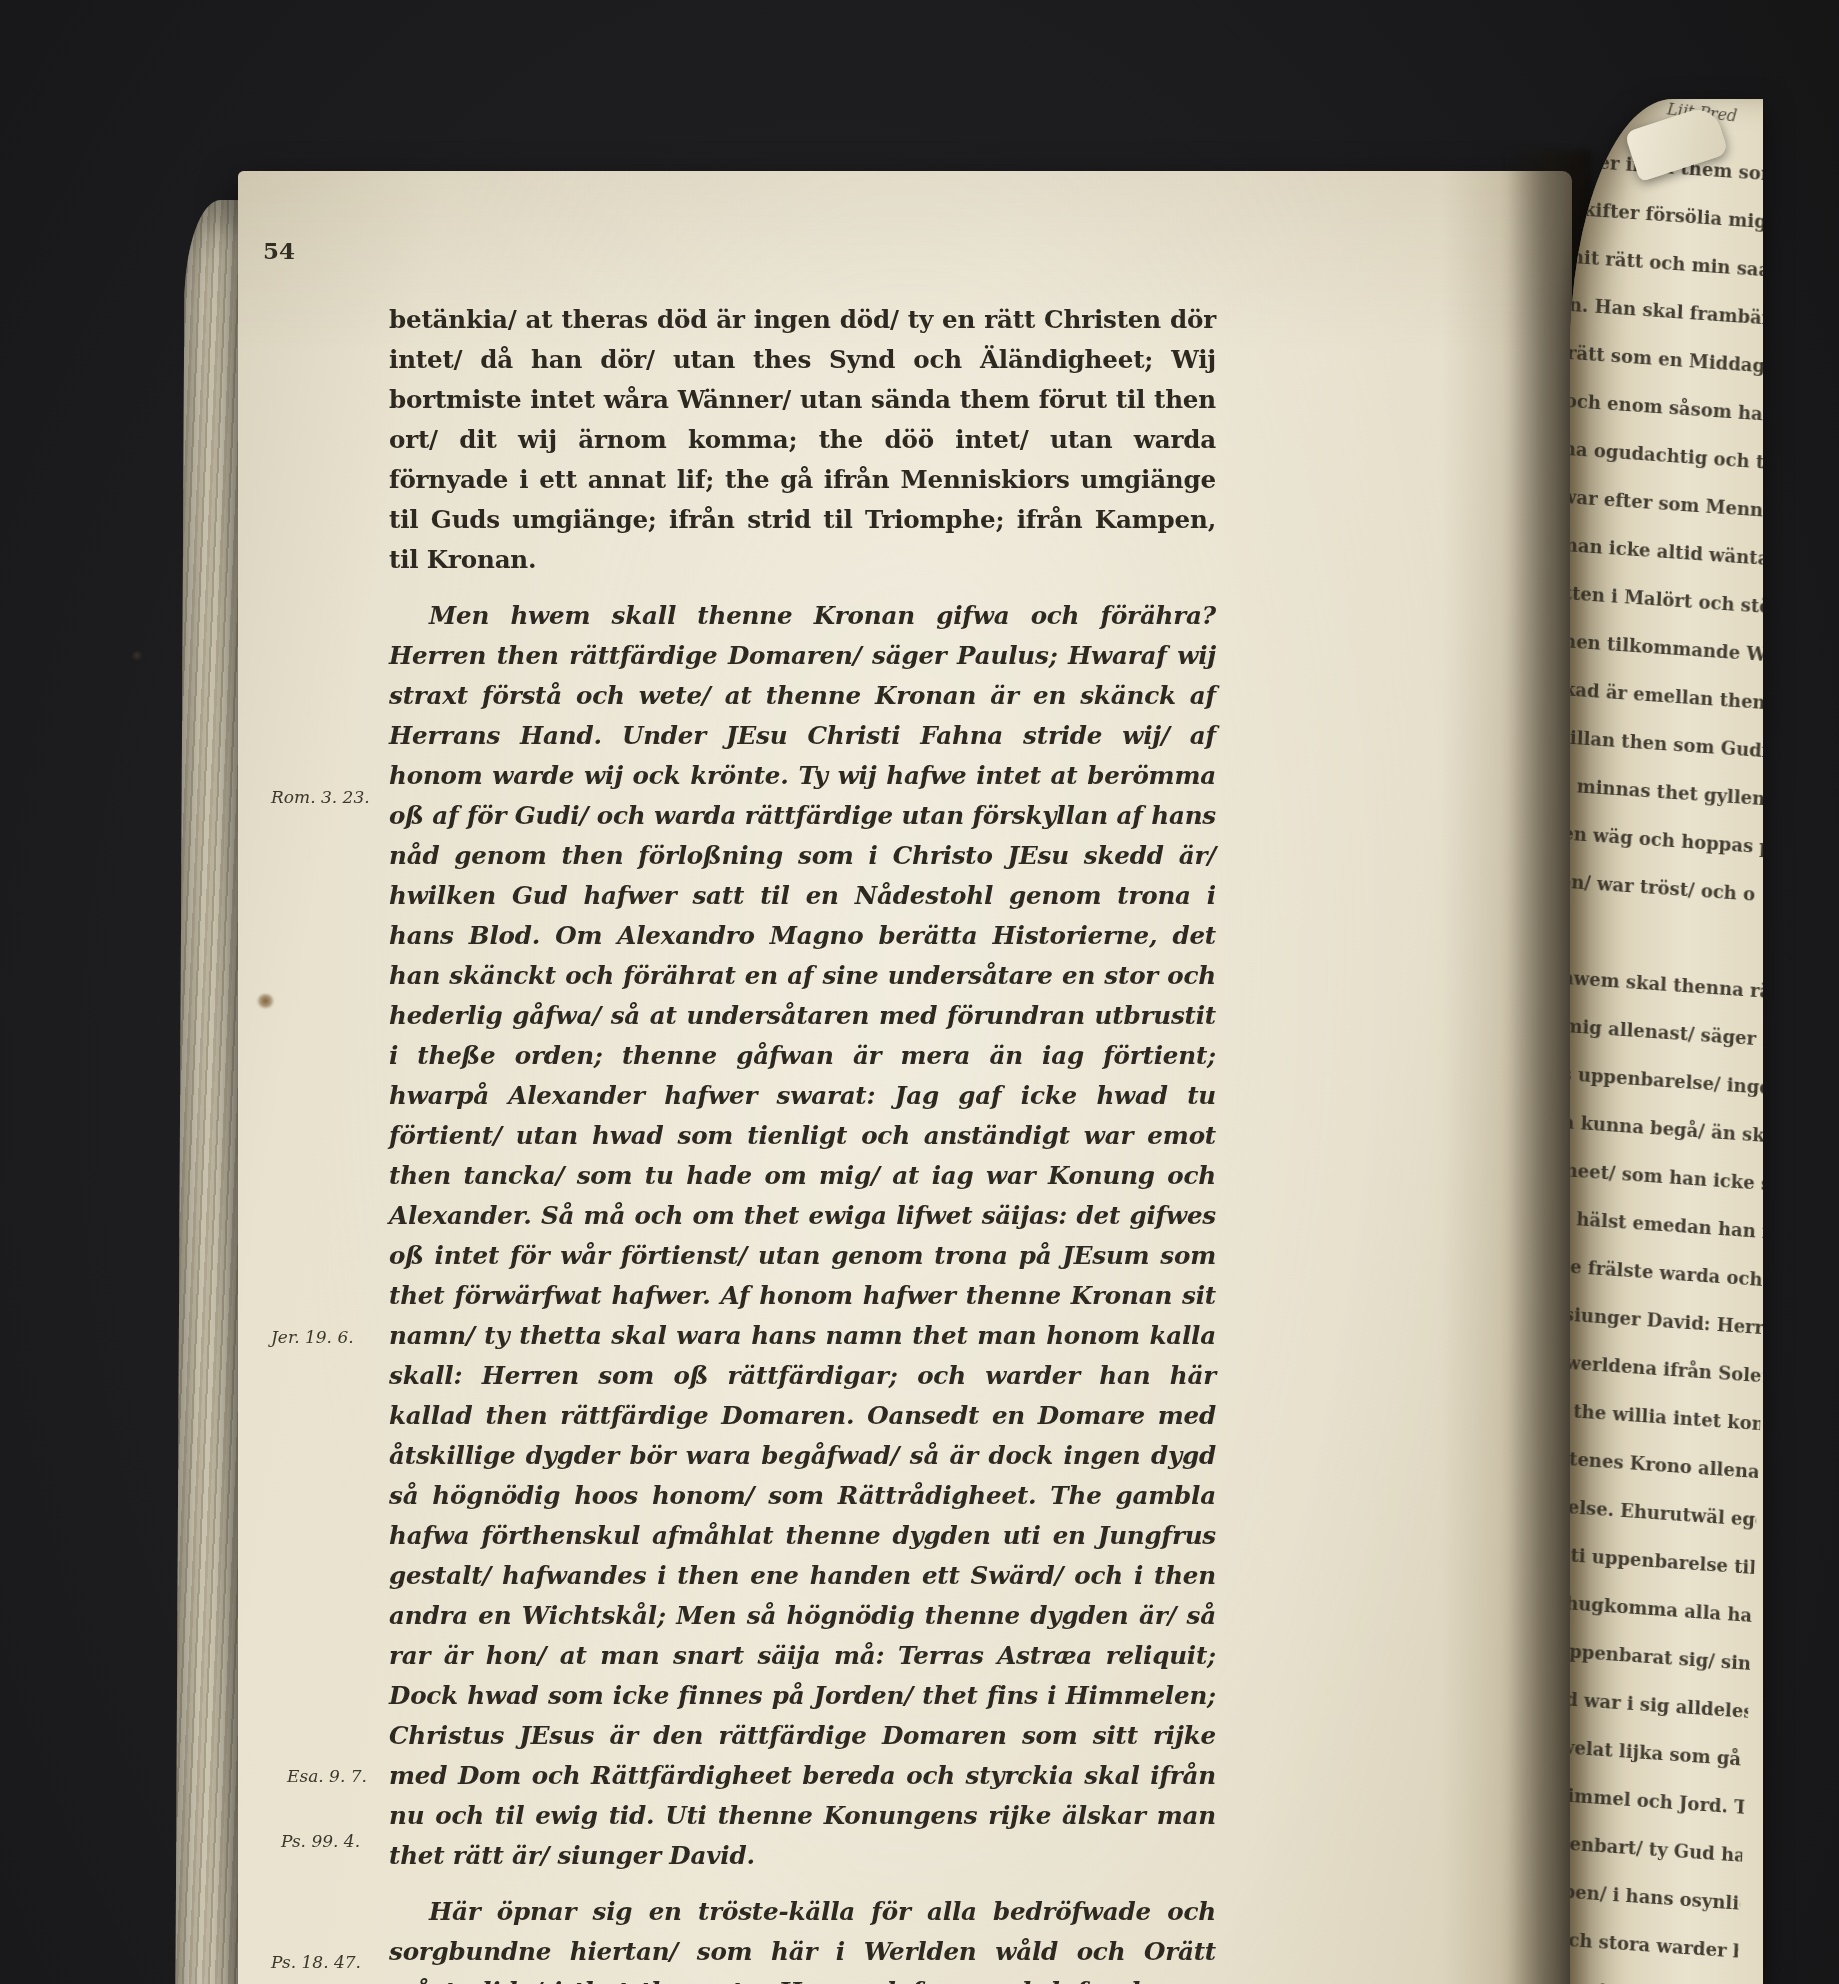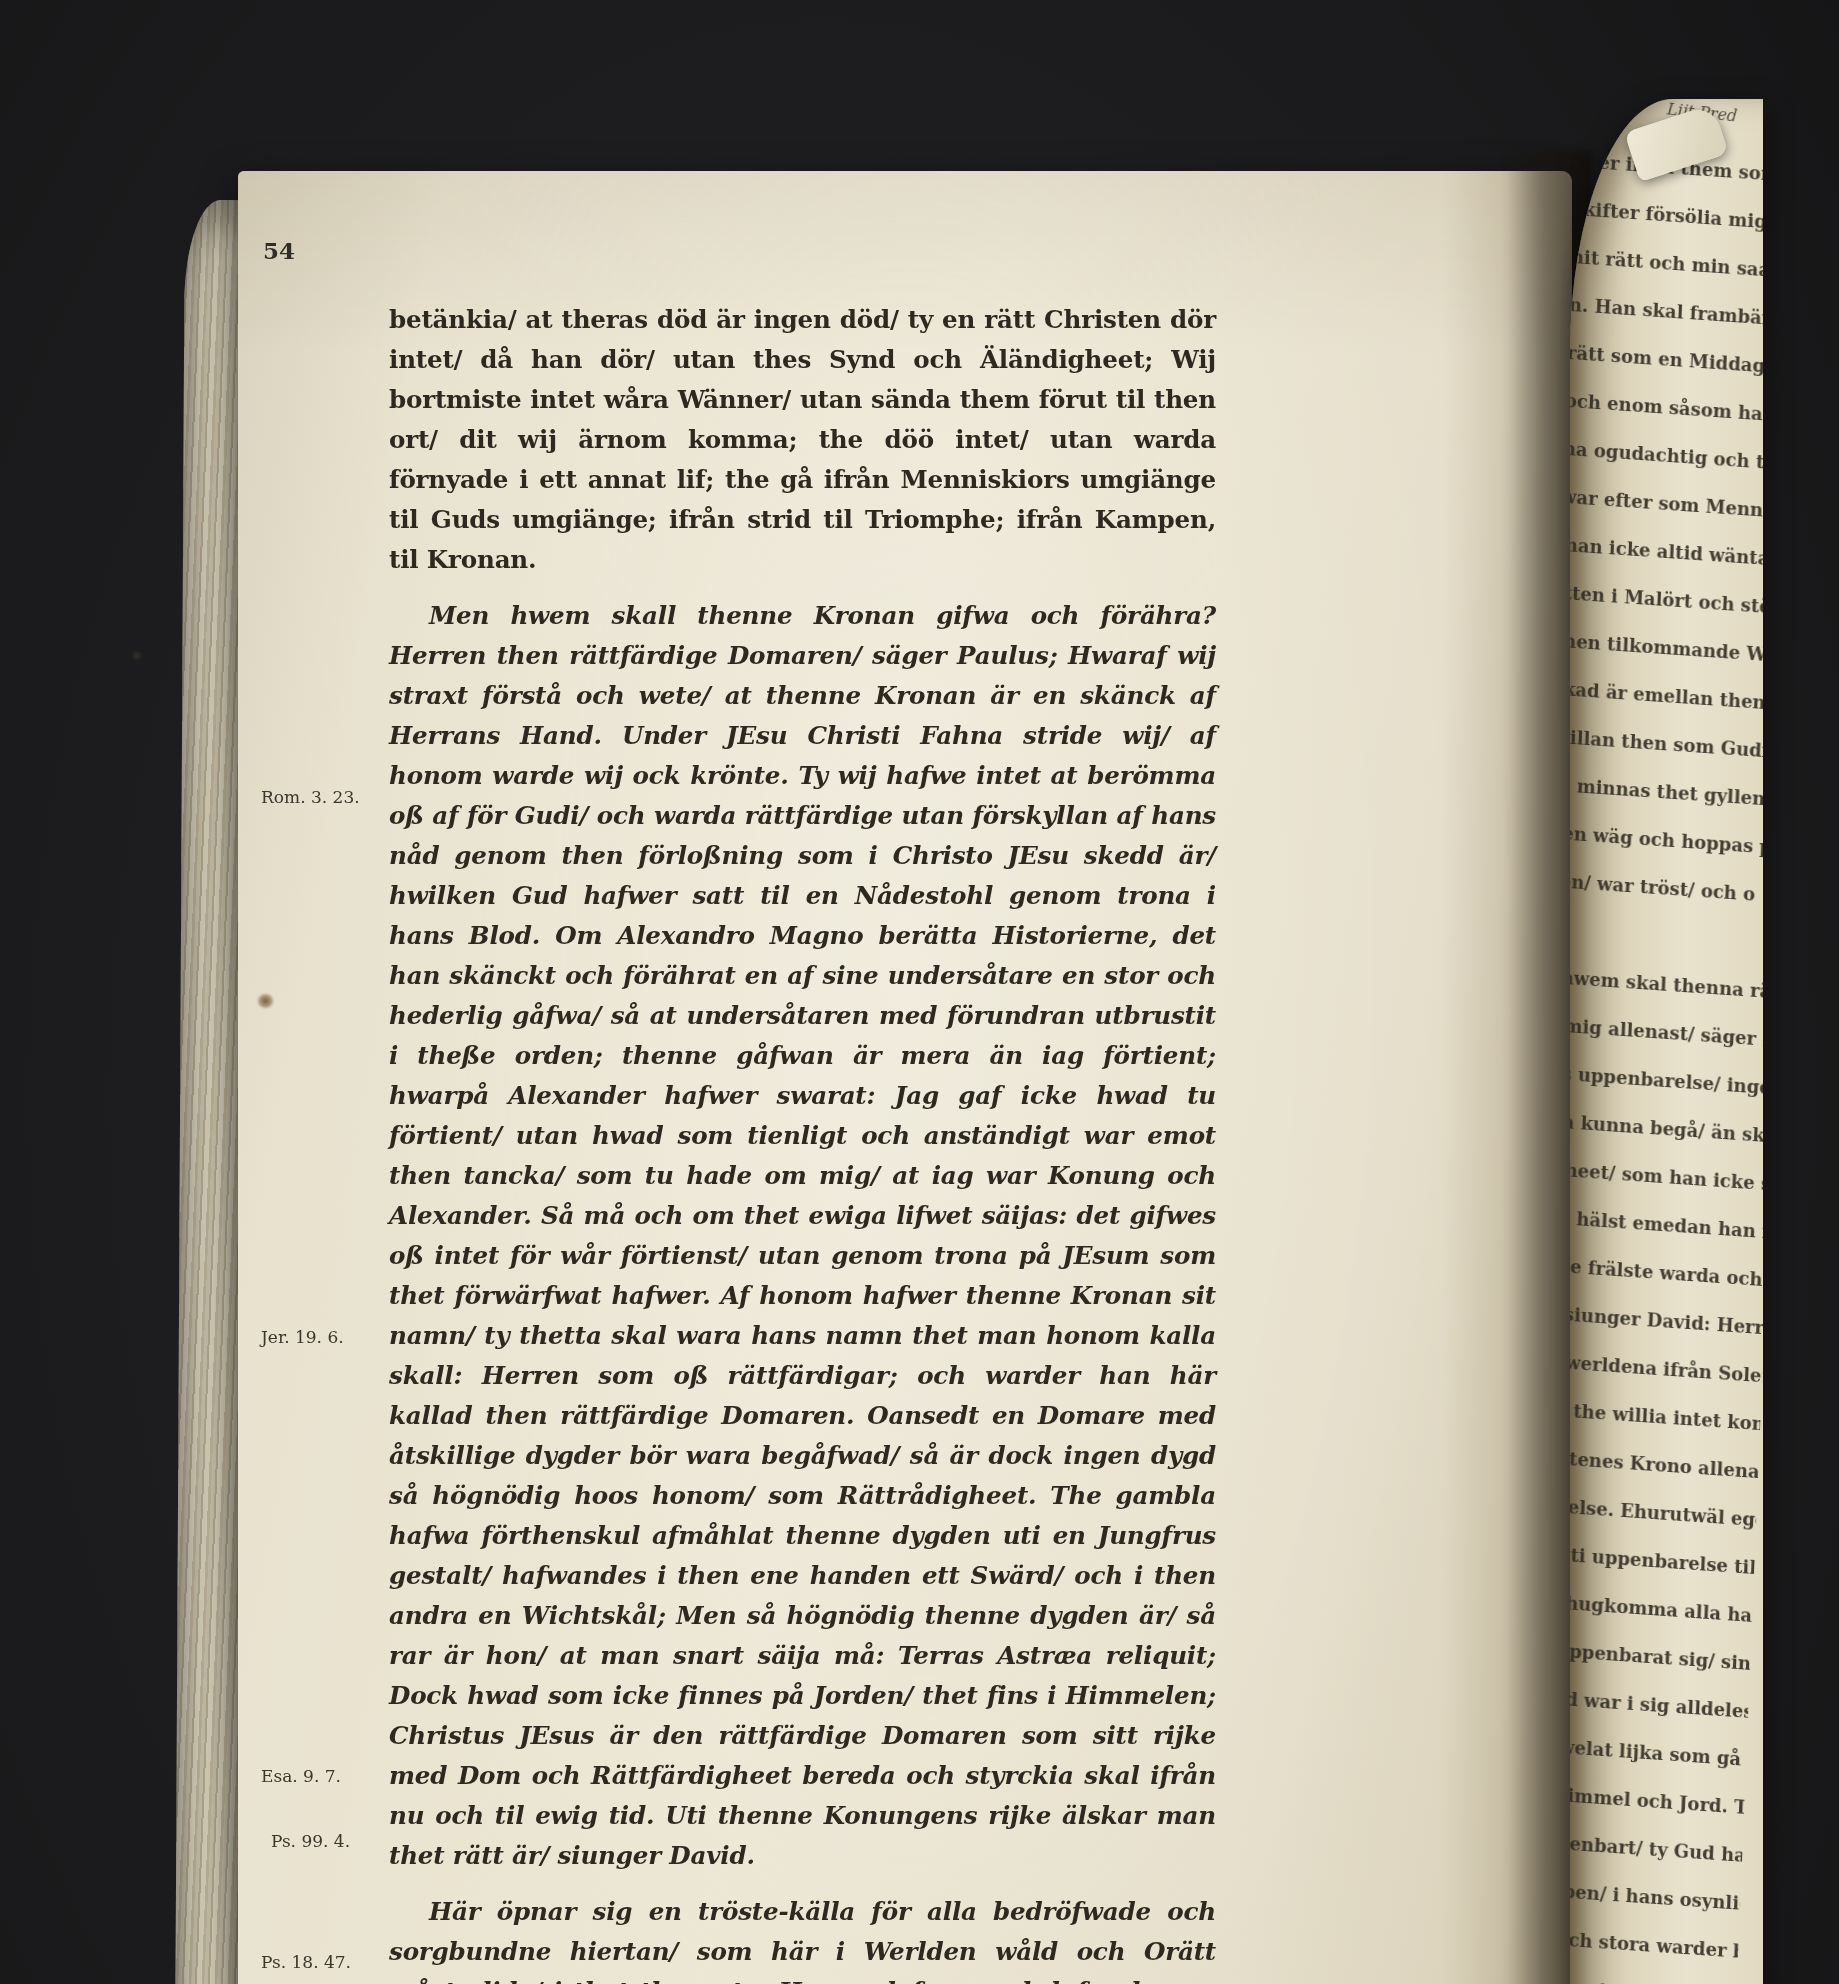--- a/index.html
+++ b/index.html
@@ -37,23 +37,23 @@
 
   .text-block{
     position:absolute;left:373px;top:284px;width:859px;
     color:#2d2920;font-size:24.6px;line-height:40px;font-weight:bold;
     letter-spacing:-0.2px;text-align:justify;
   }
   .text-block p{margin:16px;}
   .text-block p.indent{text-indent:40px;font-style:italic;}
   .catchword{text-align:right;padding-right:22px;font-size:24.6px;font-weight:bold;color:#2d2920;}
 
-  .margin-note{position:absolute;left:261px;width:99px;font-size:17px;
+  .margin-note{position:absolute;left:271px;width:99px;font-style:italic;font-size:17px;
     line-height:19px;color:#3c372b;}
-  .mn0{top:788px;} .mn1{top:1328px;} .mn2{top:1767px;} .mn3{top:1832px;text-align:center;} .mn4{top:1953px;}
+  .mn0{top:788px;} .mn1{top:1328px;} .mn2{top:1767px;margin-left:16px;} .mn3{top:1832px;text-align:center;} .mn4{top:1953px;}
 
   .spot-a{position:absolute;left:257px;top:994px;width:16.7px;height:13.5px;border-radius:50%;
     background:radial-gradient(circle,#7d5f39 0%, rgba(125,95,57,0.5) 55%, transparent 78%);filter:blur(0.8px);}
   .spot-b{position:absolute;left:131px;top:651px;width:12px;height:8.7px;border-radius:50%;
     background:radial-gradient(circle, rgba(110,90,60,0.4), transparent 75%);filter:blur(1.2px);}
 
   
   .gutter{position:absolute;left:1505px;top:151px;width:87px;height:2318px;
     background:linear-gradient(90deg, rgba(25,18,8,0) 0%, rgba(25,18,8,0.40) 45%, rgba(15,10,4,0.55) 100%);
     filter:blur(3.2px);}

